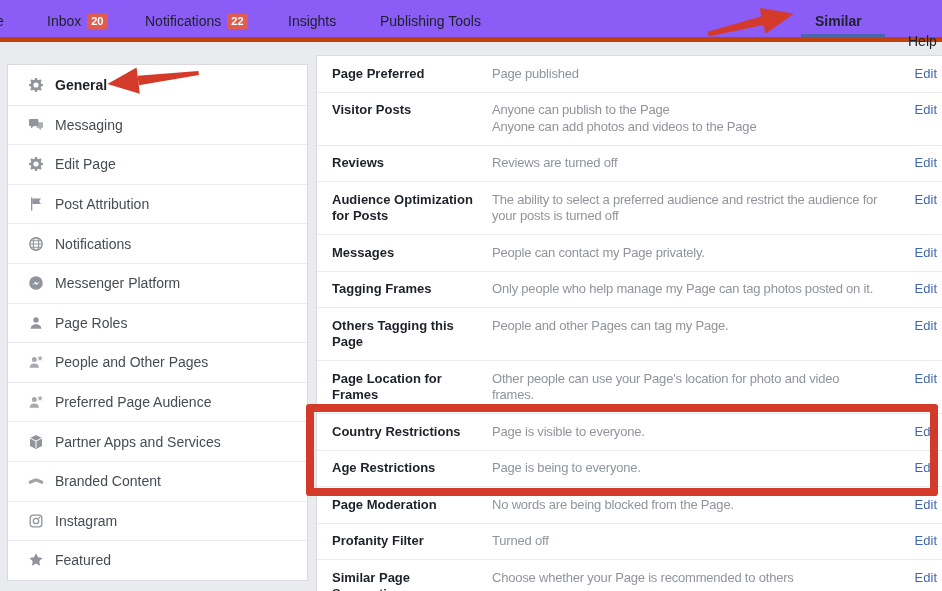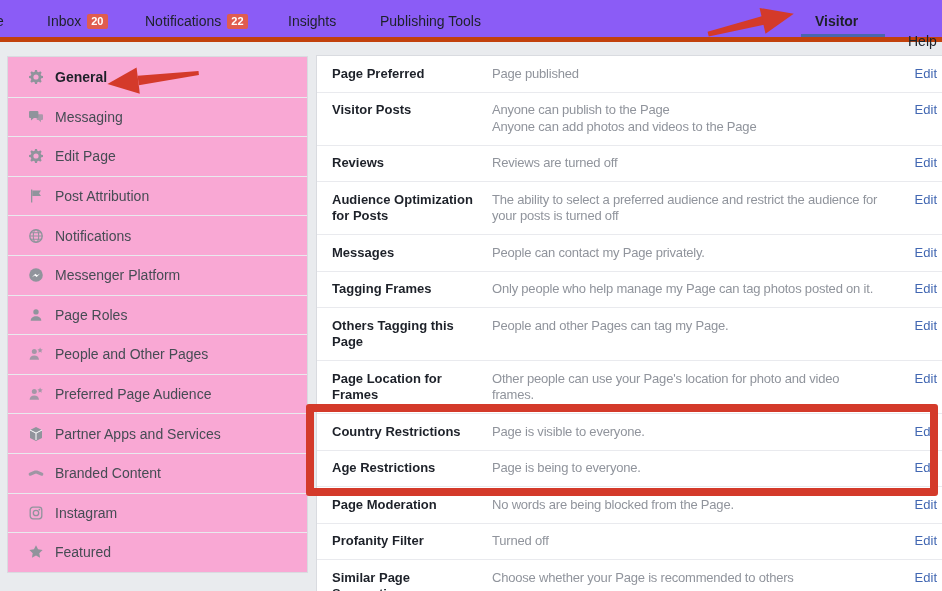--- a/index.html
+++ b/index.html
@@ -26,22 +26,22 @@
     background:#e05c4e; color:#fff; font-size:11px; font-weight:bold;
     border-radius:2px; padding:1px 4px; line-height:13px; display:inline-block;
   }
   .nav-badge:empty { display:none; }
   .nav-underline {
     position:absolute; left:801px; bottom:0; width:84px; height:3px;
     background:#4a67ad;
   }
   
   .sidebar {
-    position:absolute; left:7px; top:56px; width:301px;
-    background:#f9a8d4; border:1px solid #d9dbe0; z-index:1;
+    position:absolute; left:7px; top:64px; width:301px;
+    background:#ffffff; border:1px solid #d9dbe0; z-index:1;
   }
   .sb-item {
     height:39.6px; display:flex; align-items:center; padding-left:20px;
     cursor:pointer;
   }
   .sb-item + .sb-item { border-top:1px solid #e9eaee; }
   .sb-icon { width:16px; height:16px; flex:0 0 16px; display:inline-block; }
   .sb-icon svg { width:16px; height:16px; display:block; }
   .sb-label { margin-left:11px; font-size:14px; color:#464c54; }
   .sb-item.active .sb-label { font-weight:bold; color:#1d2129; }
@@ -85,21 +85,21 @@
   </div>
       <div class="nav-item" style="left: 288px;">
     <span class="nav-label">Insights</span>
 
   </div>
       <div class="nav-item" style="left: 380px;">
     <span class="nav-label">Publishing Tools</span>
 
   </div>
       <div class="nav-item active" style="left: 815px;">
-    <span class="nav-label">Visitor</span>
+    <span class="nav-label">Similar</span>
 
   </div>
       <div class="nav-item" style="left: 908px; margin-top: 20px;">
     <span class="nav-label">Help</span>
 
   </div>
     </div>
   <div class="nav-underline"></div>
 </div>
 

